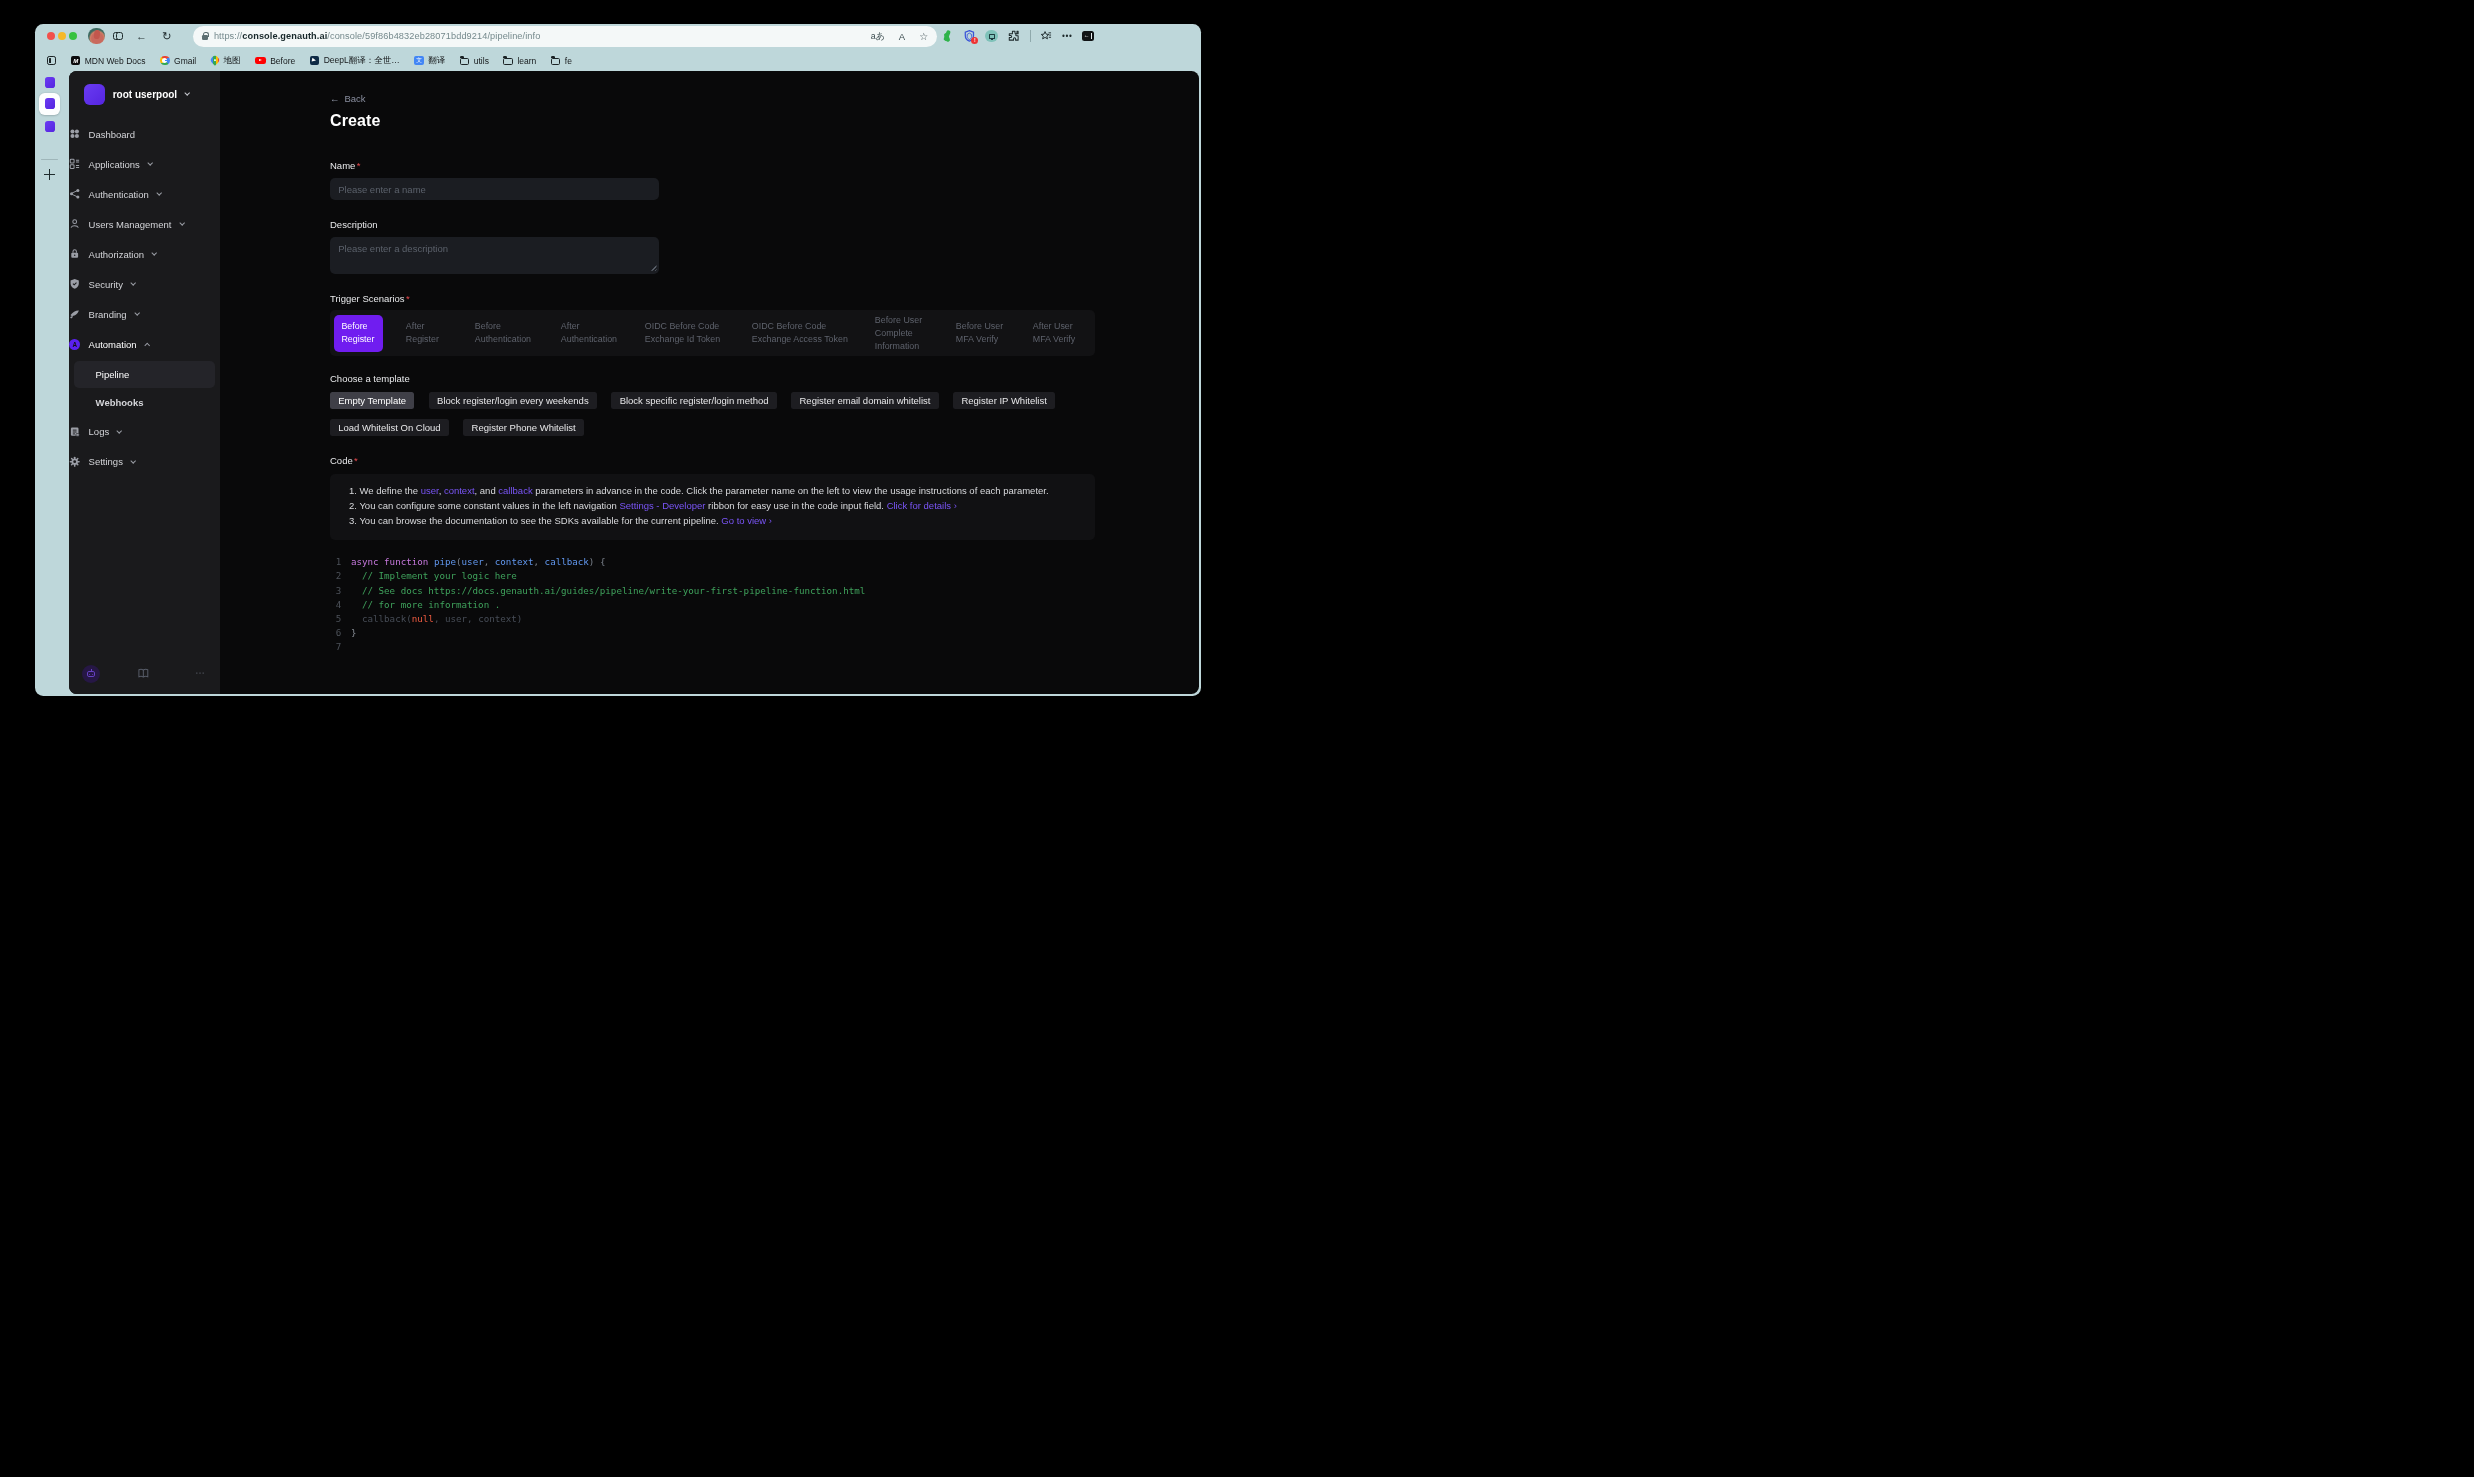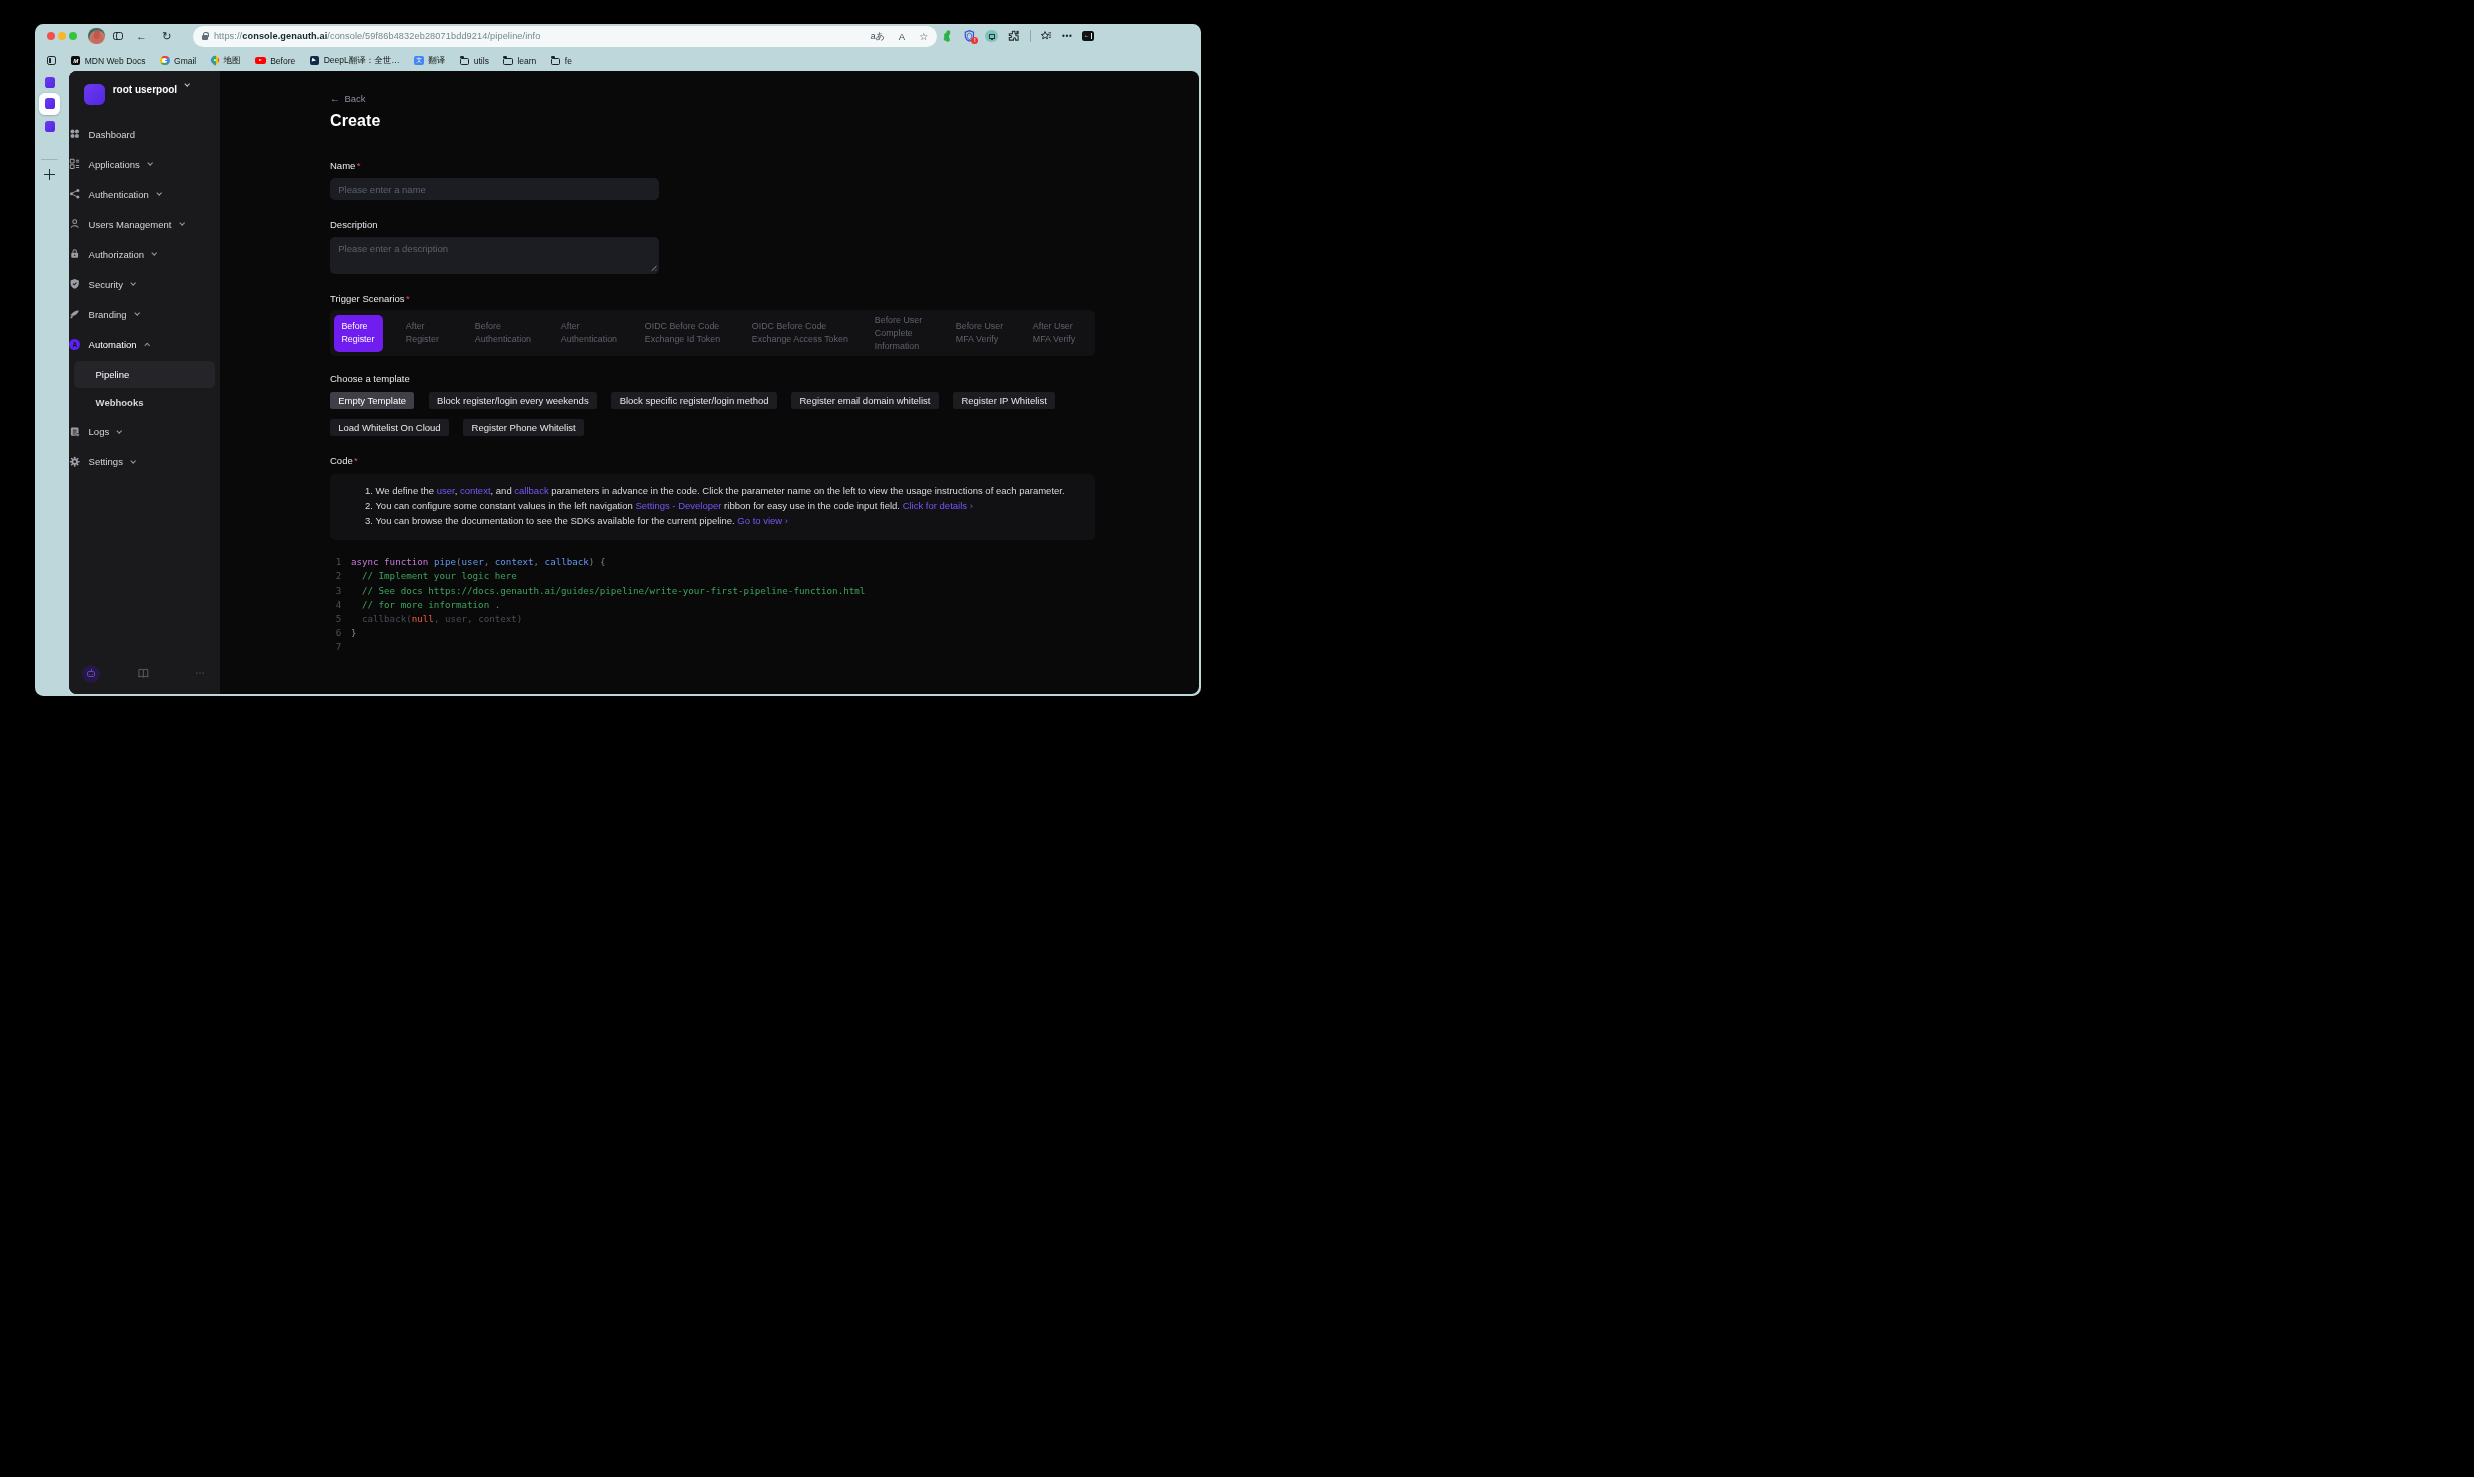--- a/index.html
+++ b/index.html
@@ -86,21 +86,21 @@
   .logo-mark .drop { left:58%; top:55%; width:22%; height:26%; border-radius:50% 50% 50% 10%; transform:rotate(-40deg); }
   .logo-mark .d1 { left:70%; top:12%; width:9%; height:9%; border-radius:50%; }
   .logo-mark .d2 { left:60%; top:20%; width:6%; height:6%; border-radius:50%; }
 
   
   .page { position:absolute; left:34px; top:47px; width:1130px; height:623px; background:#09090a;
           border-radius:7.6px; overflow:hidden; display:flex; }
 
   
   .appbar { width:151px; height:100%; background:#1a1a1c; position:relative; flex:none; }
-  .ws-head { display:flex; padding:12.7px 0 0 14.6px; gap:7.6px; }
+  .ws-head { display:flex; align-items:center; padding:12.7px 0 0 14.6px; gap:7.6px; }
   .ws-logo { width:21.5px; height:21.5px; border-radius:5.7px; background:linear-gradient(135deg,#6a3bf2,#5525e0); flex:none; }
   .ws-title { color:#fff; font-size:10px; font-weight:bold; }
   .chev { width:4.4px; height:4.4px; border-right:1px solid #9a9da5; border-bottom:1px solid #9a9da5;
           transform:rotate(45deg); display:inline-block; flex:none; margin-top:-1.9px; }
   .chev.up { transform:rotate(-135deg); margin-top:1.9px; }
   .nav { margin-top:14px; }
   .nav-item { height:30px; display:flex; align-items:center; padding-left:0; gap:8.2px; cursor:pointer; }
   .nav-ico { width:11.4px; height:11.4px; flex:none; display:flex; align-items:center; justify-content:center; }
   .nav-lbl { color:#d4d5d9; font-size:9.5px; }
   .nav-sub { margin:1.9px 5px 0 5px; height:26.6px; border-radius:5px; display:flex; align-items:center; padding-left:21.5px; }
@@ -137,21 +137,21 @@
               display:flex; align-items:center; padding:0 3.8px; gap:23px; }
   .trig-opt { font-size:8.9px; line-height:12.7px; color:#5e626c; white-space:pre-line; flex:none; cursor:pointer; }
   .trig-opt.sel { background:#701df0; color:#fff; border-radius:5px; padding:5.7px 7.6px; }
 
   .chip-row { display:flex; gap:14.6px; margin-top:7.6px; }
   .chip-row + .chip-row { margin-top:9.5px; }
   .chip { background:#1d1d21; color:#e8e8ea; font-size:9.5px; padding:3.2px 8.2px; border-radius:2.5px; cursor:pointer; white-space:nowrap; }
   .chip.sel { background:#3f3f47; color:#fff; }
 
   .notes { margin-top:7.6px; width:765px; background:#111113; border-radius:5px; padding:10.8px 12.7px 12px 19px; }
-  .note { color:#d9dadd; font-size:9.5px; line-height:14.6px; white-space:nowrap;margin-left:16px; }
+  .note { color:#d9dadd; font-size:9.5px; line-height:14.6px; white-space:nowrap; }
   .note .lnk { color:#7a55f7; cursor:pointer; }
 
   .code { margin-top:15px; font-family:"DejaVu Sans Mono","Liberation Mono",monospace; font-size:9.2px; }
   .cl { display:flex; line-height:14.2px; white-space:pre; }
   .cl .ln { width:11.4px; text-align:right; color:#4c5159; margin-right:9.5px; flex:none; }
   .tok-kw { color:#c678dd; }
   .tok-fn { color:#6197ee; }
   .tok-arg { color:#6197ee; }
   .tok-pun { color:#7b828c; }
   .tok-com { color:#3fa25c; }

